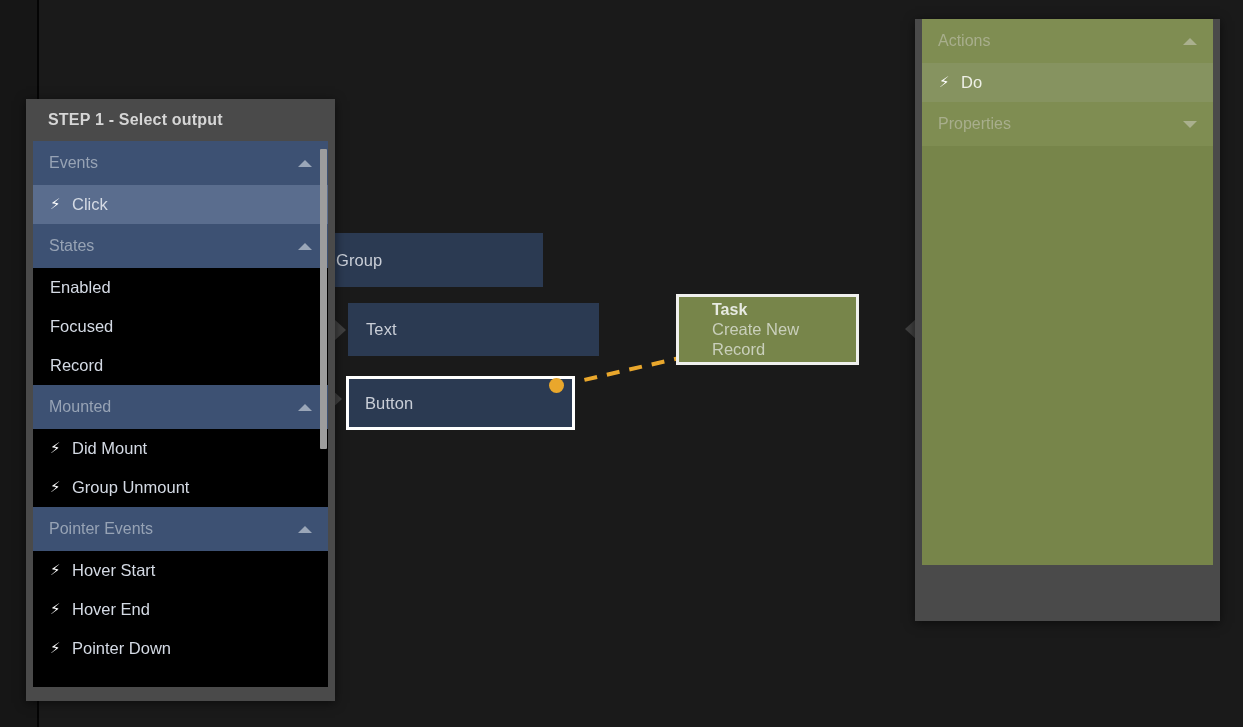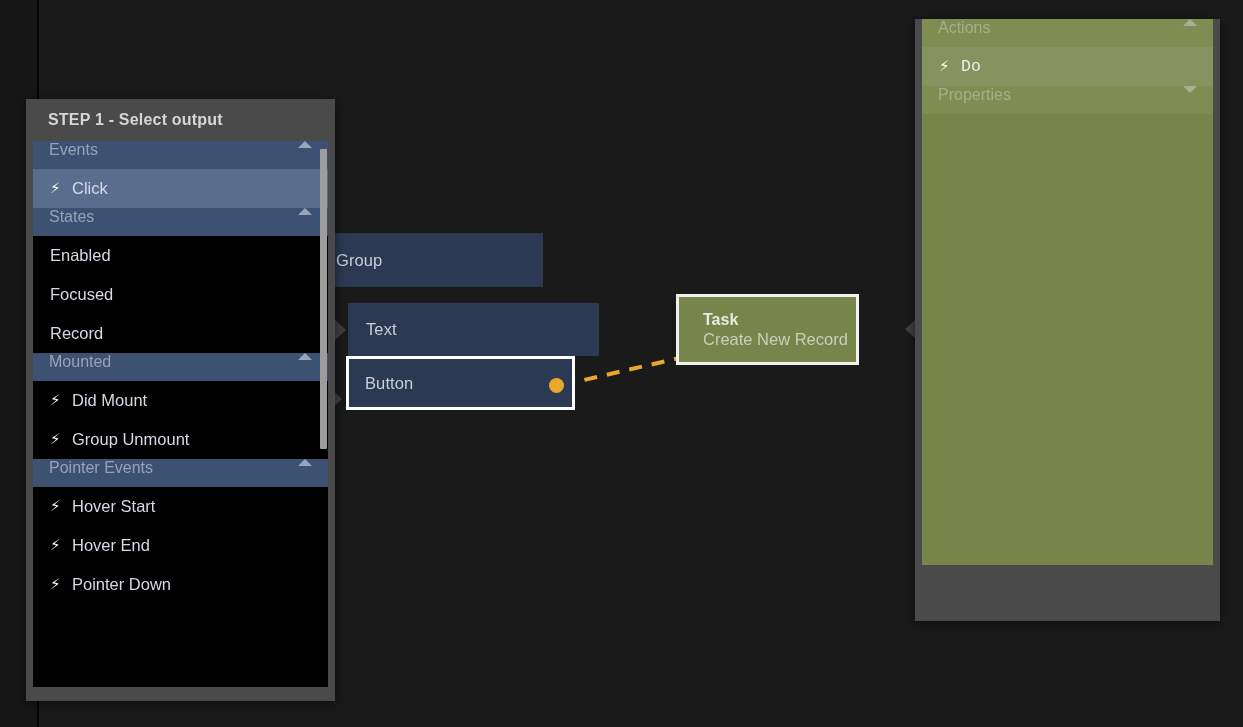--- a/index.html
+++ b/index.html
@@ -25,29 +25,29 @@
     justify-content: center;
     padding-left: 18px;
     color: #c7cdd6;
     font-size: 16px;
   }
   .node-label { color: #c9ced7; font-size: 16.5px; letter-spacing: .1px; }
 
   #node-group  { left: 318px;  top: 233px; width: 225px; height: 54px; }
   #node-text   { left: 348px;  top: 303px; width: 251px; height: 53px; }
   #node-button {
-    left: 346px; top: 356px; width: 229px; height: 54px;
+    left: 346px; top: 376px; width: 229px; height: 54px;
     border: 3px solid #ffffff;
     padding-left: 16px;
   }
   #node-task {
     left: 676px; top: 294px; width: 183px; height: 71px;
     background: #77854a;
     border: 3px solid #f0f0ee;
-    padding-left: 24px;
+    padding-left: 33px;
     justify-content: center;
   }
   .task-title { color: #e7eae2; font-size: 16px; font-weight: bold; line-height: 19px; }
   .task-sub   { color: #c9cfbb; font-size: 16.5px; line-height: 20px; }
 
   
   .port-tri { position: absolute; width: 0; height: 0; }
   .port-in-left {
     border-top: 11px solid transparent;
     border-bottom: 11px solid transparent;
@@ -84,22 +84,22 @@
     margin: 0 7px 7px 7px; height: 546px; background: #000000;
   }
   
   #panel-step2 { left: 915px; top: 19px; width: 305px; height: 602px; }
   #panel-step2 .panel-body {
     margin: 0 7px 7px 7px; height: 546px; background: #77854a;
   }
 
   .list { list-style: none; }
   .group-row {
-    display: flex; justify-content: space-between;
-    height: 28px; padding: 0 16px 0 16px;
+    display: flex; align-items: center; justify-content: space-between;
+    height: 44px; padding: 0 16px 0 16px;
     font-size: 16px;
   }
   .group-row .g-label { color: #97a3b5; }
   #panel-step1 .group-row { background: #3d5173; color: #97a3b5; }
   #panel-step2 .group-row { background: #7f8d52; }
   #panel-step2 .group-row .g-label { color: #a8ae8c; }
 
   .caret { width: 0; height: 0; }
   .caret-up   { border-left: 7px solid transparent; border-right: 7px solid transparent; border-bottom: 7px solid #9aa6b8; }
   .caret-down { border-left: 7px solid transparent; border-right: 7px solid transparent; border-top: 7px solid #9aa6b8; }
@@ -108,21 +108,21 @@
 
   .item-row {
     display: flex; align-items: center;
     height: 39px; padding-left: 17px;
     color: #d2d8e2; font-size: 16.5px;
   }
   .item-row.selected { background: #5a6d8e; }
   #panel-step2 .item-row.selected { background: #869360; }
   .bolt { width: 22px; color: #ffffff; font-size: 15px; line-height: 1; }
   .item-row .it-label { color: #d4dae4; }
-  #panel-step2 .item-row .it-label { color: #eef0e6; font-family: Liberation Mono, monospace; }
+  #panel-step2 .item-row .it-label { color: #eef0e6; }
   .item-row.plain { padding-left: 17px; }
   .item-row.plain .it-label { padding-left: 0; }
 
   .scrollbar-track {
     position: absolute; right: 0; top: 0; width: 9px; height: 100%;
     background: transparent;
   }
   .scrollbar-thumb {
     position: absolute; right: 1px; top: 8px; width: 7px; height: 300px;
     background: #9d9d9d; border-radius: 1px;

